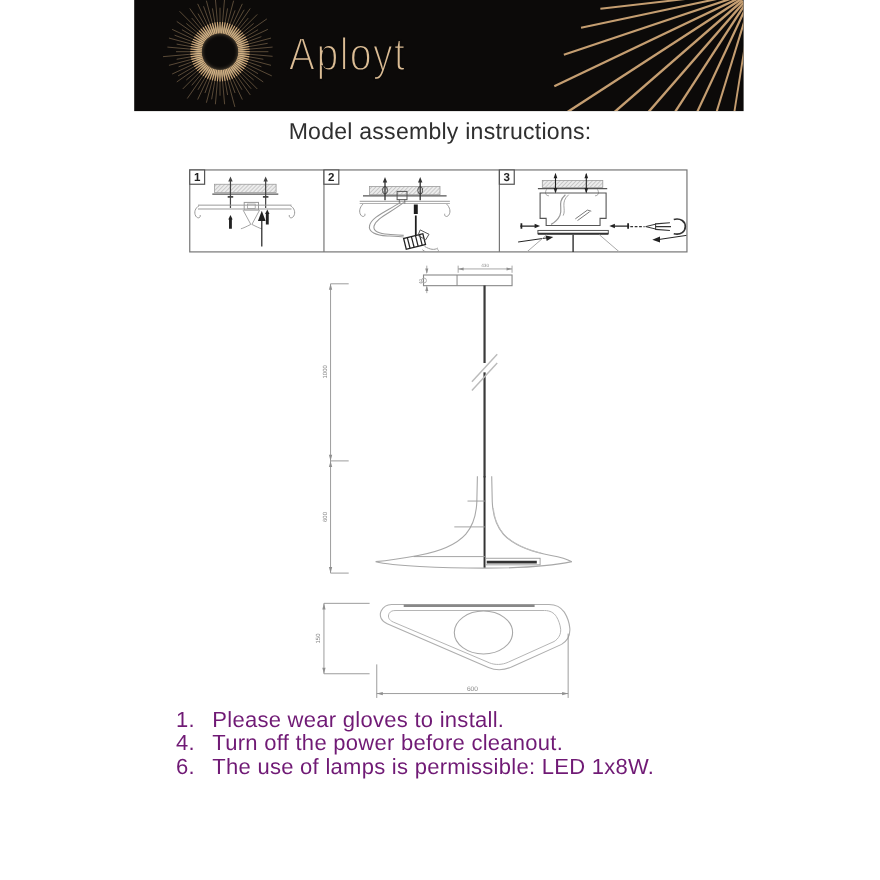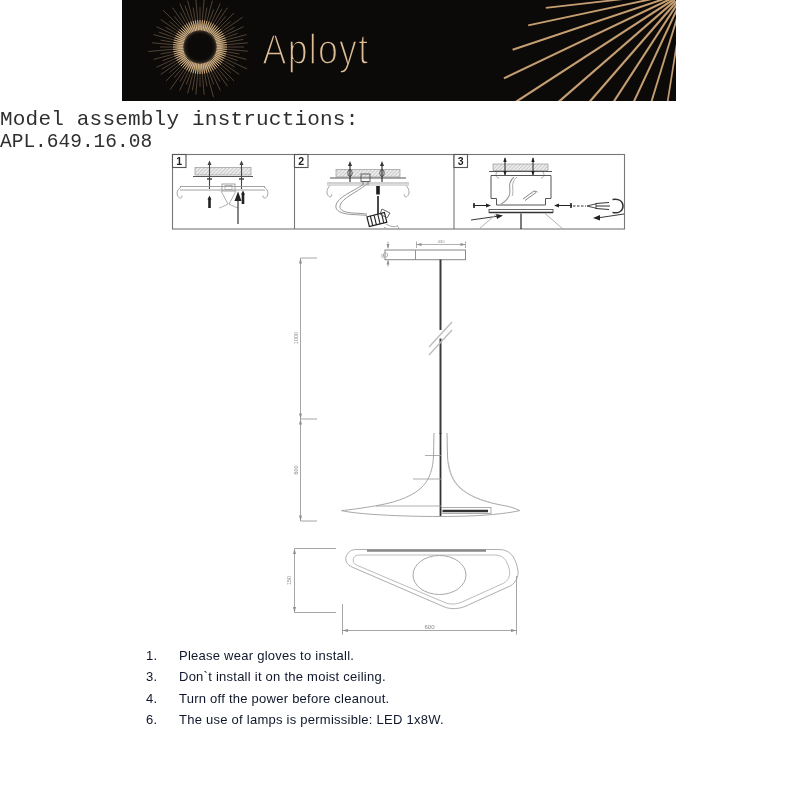--- a/index.html
+++ b/index.html
@@ -3,24 +3,24 @@
 <style>
   html,body { margin:0; padding:0; background:#fff; width:800px; height:800px;
     font-family:"Liberation Sans", sans-serif; }
   #page { position:relative; width:736px; height:800px; overflow:hidden; }
   #banner { position:absolute; left:122px; top:0; width:554px; height:101px;
     background:#0c0a09; overflow:hidden; }
   #brand { position:absolute; left:94px; top:26px; width:200px; text-align:center;
     color:#dcbd95; font-size:42px; letter-spacing:1.5px; transform:scaleX(0.85);
     -webkit-text-stroke:1.6px #0c0a09;
     transform-origin:center; font-weight:400; }
-  .title { position:absolute; width:800px; text-align:left; color:#2f2f2f;font-family:Liberation Mono, monospace; }
+  .title { position:absolute; width:800px; text-align:center; color:#2f2f2f; }
   #t1 { top:108px; font-size:21px; letter-spacing:0.2px; }
   #t2 { top:131px; font-size:19.5px; letter-spacing:0px; }
-  #list { position:absolute; left:146px; top:645px; color:#0f172a; font-size:13px;
+  #list { position:absolute; left:160px; top:645px; color:#701a75; font-size:20px;
     line-height:21.3px; letter-spacing:0.25px; }
   #list .n { display:inline-block; width:33px; }
 </style></head>
 <body>
 <div id="page">
   <div id="banner">
     <svg width="554" height="101" viewBox="0 0 554 101">
       <g filter="url(#blur0)">
           <line x1="94.5" y1="47.0" x2="122.0" y2="47.0" stroke="#63523e" stroke-width="0.8"></line>
           <line x1="94.5" y1="47.0" x2="105.0" y2="47.0" stroke="#cfa97a" stroke-width="1.0"></line>
@@ -188,21 +188,20 @@
           <line x1="551.3" y1="-2.4" x2="381.9" y2="78.4" stroke="#c59e71" stroke-width="2.10"></line>
           <line x1="550.7" y1="-3.9" x2="390.6" y2="49.7" stroke="#c59e71" stroke-width="2.00"></line>
           <line x1="550.3" y1="-5.3" x2="406.2" y2="25.3" stroke="#c59e71" stroke-width="1.89"></line>
           <line x1="550.1" y1="-6.5" x2="423.8" y2="7.9" stroke="#c59e71" stroke-width="1.78"></line>
           <line x1="550.0" y1="-7.4" x2="438.1" y2="-2.5" stroke="#c59e71" stroke-width="1.70"></line>
         </g>
     </svg>
     <div id="brand">Aployt</div>
   </div>
   <div class="title" id="t1">Model assembly instructions:</div>
-  <div class="title" id="t2">APL.649.16.08</div>
   <svg id="draw" width="800" height="800" viewBox="0 0 800 800" style="position:absolute;left:0;top:0;">
     <defs>
       <pattern id="hatch" width="2.6" height="2.6" patternUnits="userSpaceOnUse" patternTransform="rotate(45)">
         <rect width="2.6" height="2.6" fill="#ececec"></rect>
         <line x1="0" y1="0" x2="0" y2="2.6" stroke="#8e8e8e" stroke-width="0.7"></line>
       </pattern>
     <clipPath id="cp1">
           <rect x="172.5" y="154.5" width="122" height="74.5"></rect>
         </clipPath>
       <clipPath id="cp2">
@@ -363,16 +362,15 @@
       <text x="291" y="580.5" font-size="5.5" fill="#888" text-anchor="middle" transform="rotate(-90 291 580.5)">150</text>
       <line x1="342.5" y1="604" x2="342.5" y2="634.5" stroke="#8f8f8f" stroke-width="0.8"></line>
       <line x1="516.5" y1="576" x2="516.5" y2="634.5" stroke="#8f8f8f" stroke-width="0.8"></line>
       <line x1="342.5" y1="630.5" x2="516.5" y2="630.5" stroke="#8f8f8f" stroke-width="0.8"></line>
       <path d="M342.5,630.5 l5.5,-1.5 l0,3 Z" fill="#8f8f8f"></path>
       <path d="M516.5,630.5 l-5.5,-1.5 l0,3 Z" fill="#8f8f8f"></path>
       <text x="429.5" y="628.5" font-size="6" fill="#888" text-anchor="middle">600</text>
   </svg>
   <div id="list">
     <div><span class="n">1.</span>Please wear gloves to install.</div>
-    <div><span class="n">3.</span>Don`t install it on the moist ceiling.</div>
     <div><span class="n">4.</span>Turn off the power before cleanout.</div>
     <div><span class="n">6.</span>The use of lamps is permissible: LED 1x8W.</div>
   </div>
 </div>
 </body></html>

